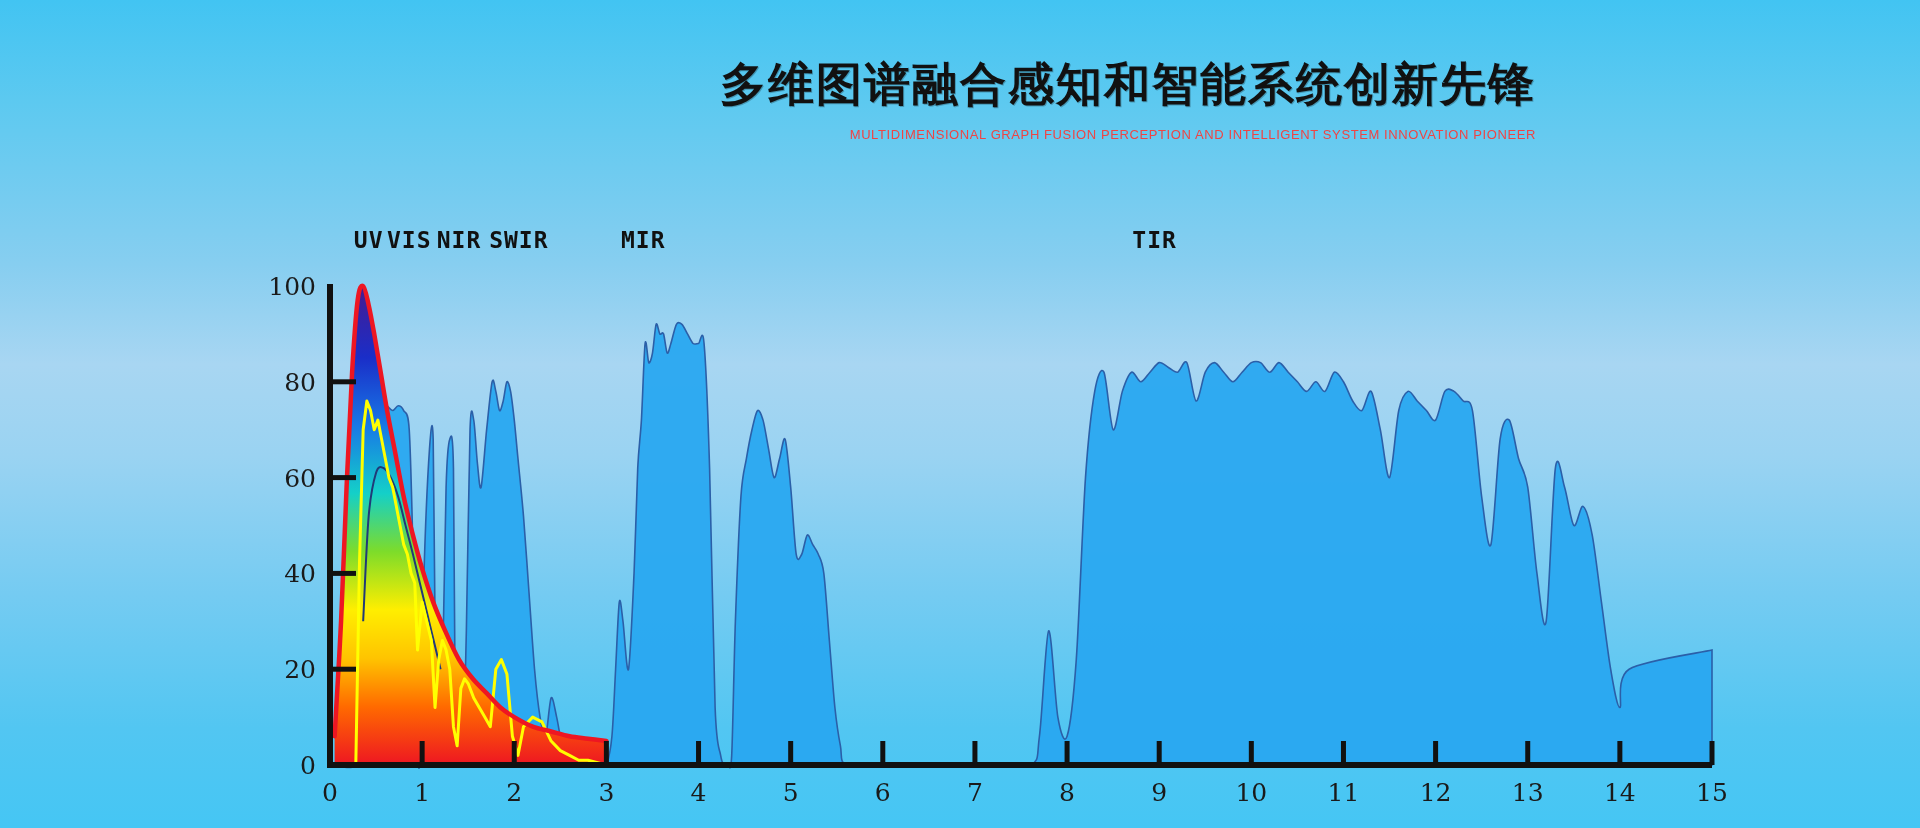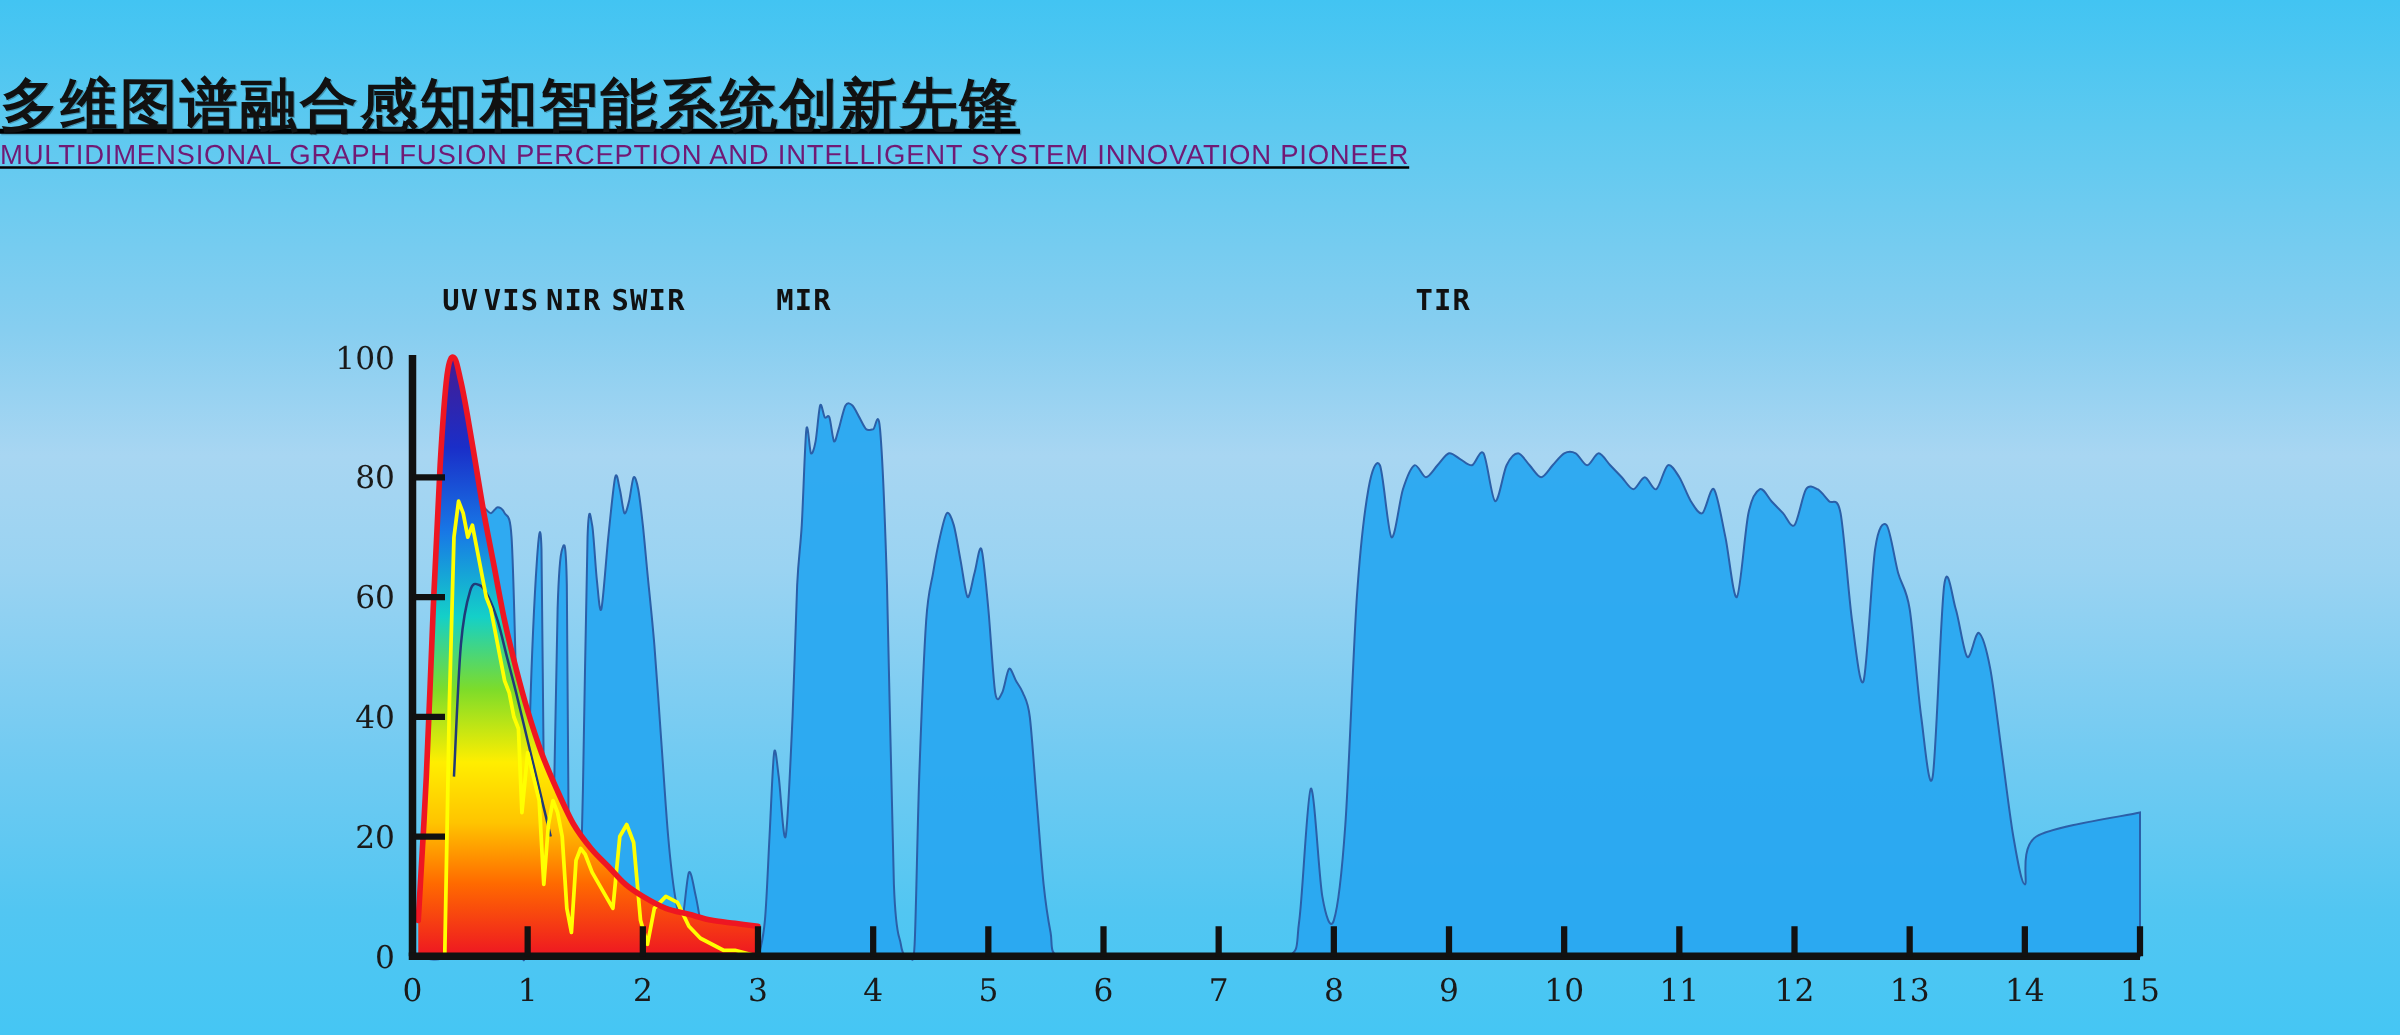--- a/index.html
+++ b/index.html
@@ -12,36 +12,37 @@
       #87cef0 32%,
       #a8d6f2 44%,
       #9ad3f2 55%,
       #74cbf2 72%,
       #52c6f2 88%,
       #45c6f4 100%);
     position:relative;
   }
 
   
-  #header { position:absolute; left:0; top:0; width:1536px; text-align:left;text-decoration:underline; }
+  #header { position:absolute; left:0; top:0; width:1536px; text-align:right; }
   #main-title {
     font-family: "DejaVu Sans", sans-serif;
     font-weight:bold;
     font-size:46px;
     letter-spacing:2px;
     color:#111111;
     margin-top:58px;
     line-height:1.15;
     text-shadow: 1px 1px 0 rgba(0,0,0,0.25);
   }
   #sub-title {
     font-family: "Liberation Sans", sans-serif;
-    font-size:22px;
+    font-size:13px;
     letter-spacing:0.6px;
-    color:#701a75;
+    color:#ef4444;
+    margin-top:16px;
     font-weight:400;
   }
 
   
   #chart-wrap { position:absolute; left:0; top:0; width:1920px; height:828px; }
   svg#spectrum { display:block; }
 
   .band-label {
     font-family: "DejaVu Sans Mono", monospace;
     font-weight:bold;

